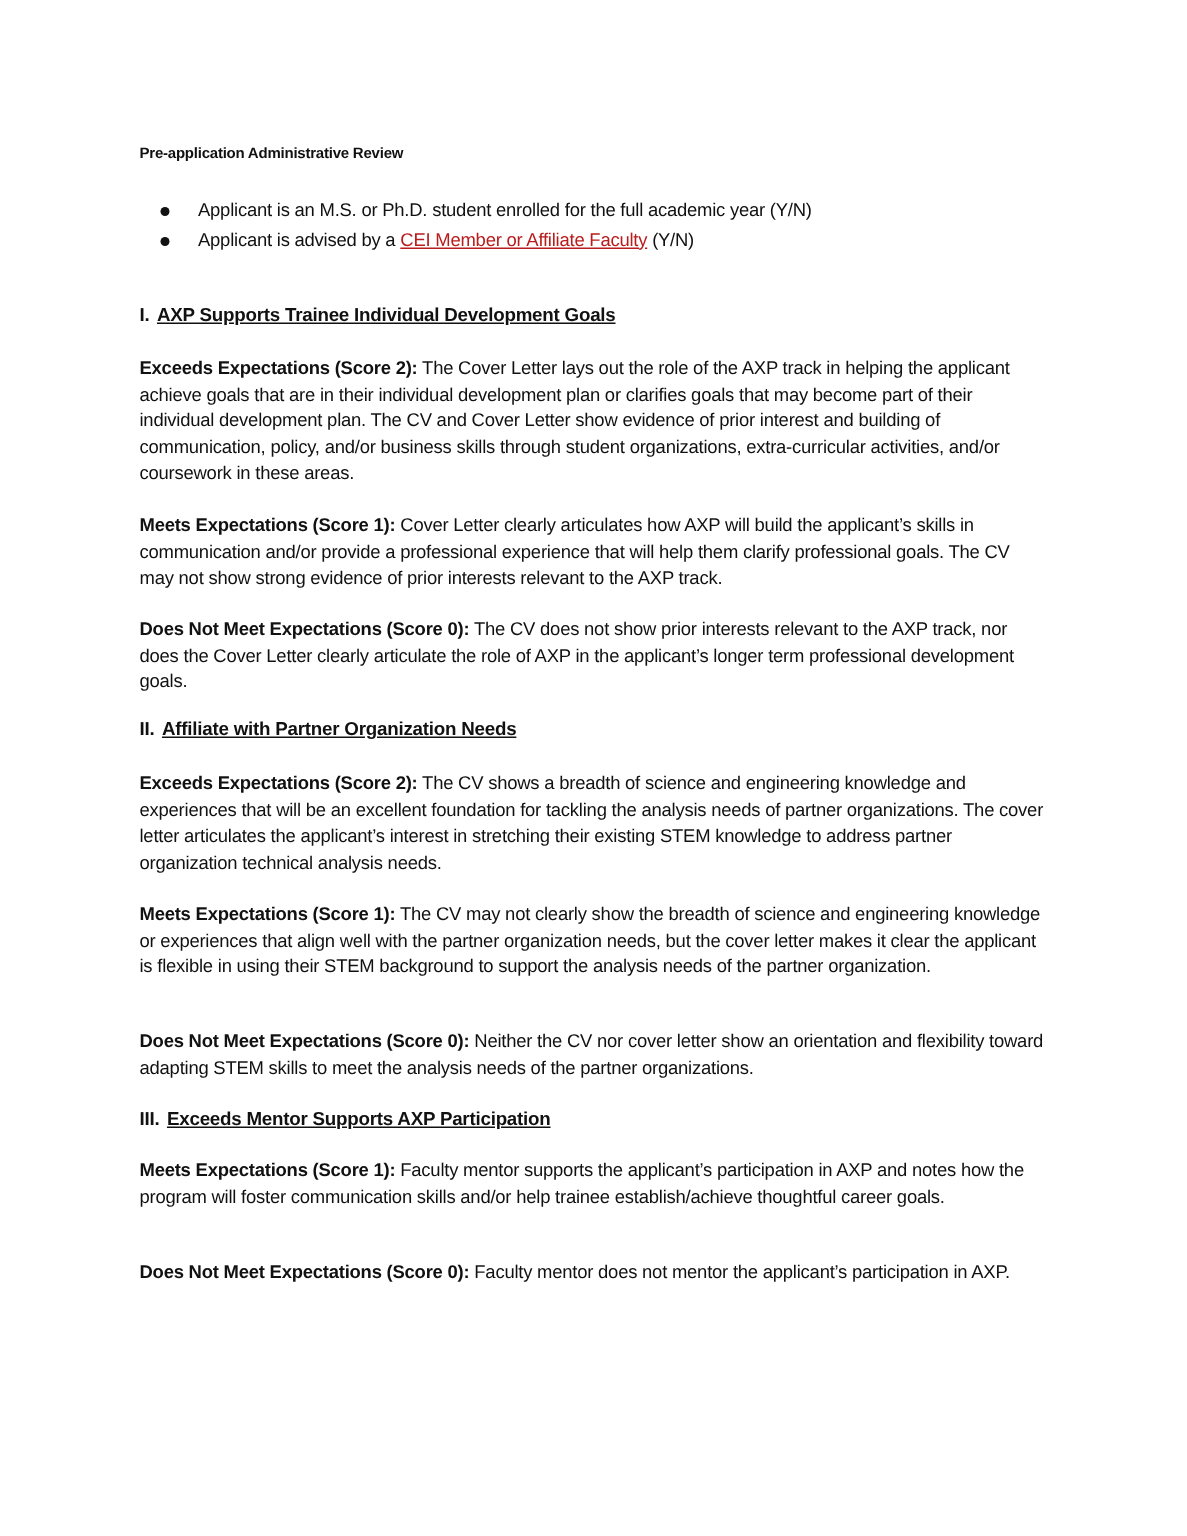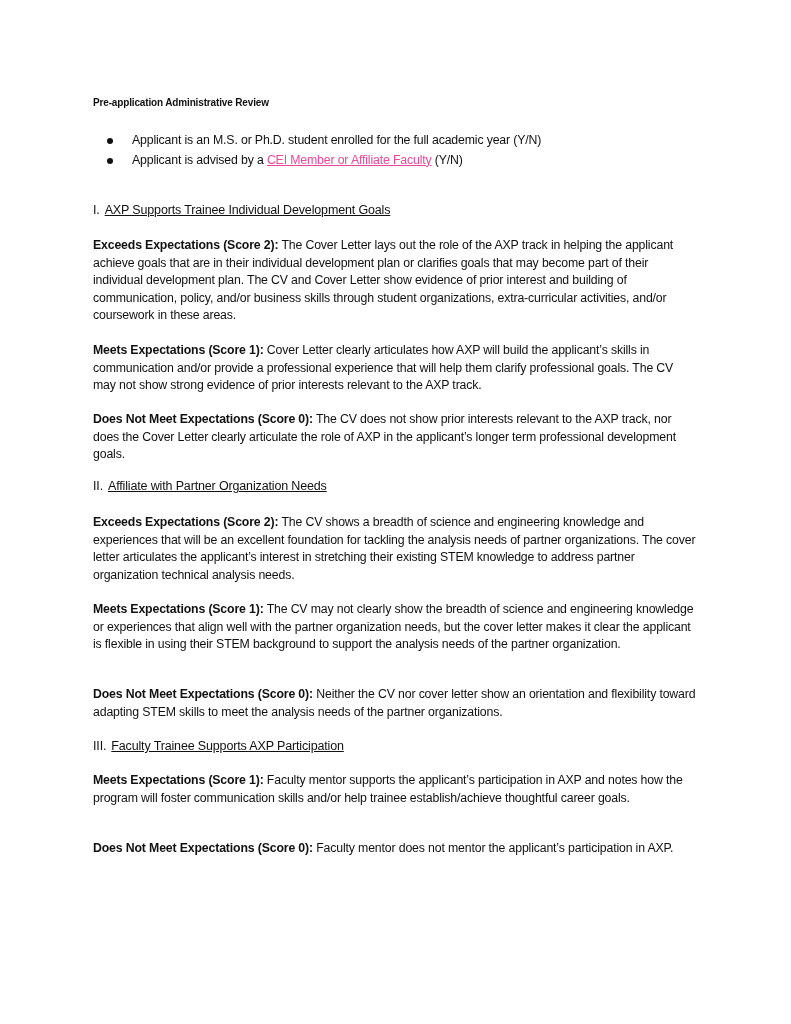--- a/index.html
+++ b/index.html
@@ -4,40 +4,40 @@
 <style>
   html, body { margin: 0; padding: 0; background: #ffffff; }
   body { width: 791px; height: 1024px; position: relative; overflow: hidden;
          font-family: "Liberation Sans", sans-serif; color: #111; }
   .page { position: absolute; left: 93px; top: 0; width: 610px; font-size: 12.3px; line-height: 17.5px; letter-spacing: -0.15px; }
   .title { position: absolute; top: 94px; left: 0; font-weight: bold; font-size: 10px; }
   ul.bullets { position: absolute; top: 128px; left: 0; margin: 4px; padding: 0; list-style: none; }
   ul.bullets li { position: relative; padding-left: 35px; height: 19.5px; }
   ul.bullets li .dot { position: absolute; left: 10px; top: 6px; width: 6px; height: 6px; border-radius: 50%; background: #111; }
   a.link { color: #1a3fc4; text-decoration: underline; }
-  .section-head { position: absolute; left: 0; font-weight: normal; font-size: 12.5px; }
+  .section-head { position: absolute; left: 0; font-weight: bold; font-size: 12.5px; }
   .section-head .num { margin-right: 5px; }
   .section-head .txt { text-decoration: underline; }
   .para { position: absolute; left: 0; width: 605px; }
   .para b { font-weight: bold; }
 </style>
 </head>
 <body>
 
 <div class="page">
   <div class="title">Pre-application Administrative Review</div>
 
   <ul class="bullets">
     <li>
       <span class="dot"></span>
       <span>Applicant is an M.S. or Ph.D. student enrolled for the full academic year (Y/N)</span>
     </li>
     <li>
       <span class="dot"></span>
-      <span>Applicant is advised by a </span><a class="link" href="#" style="color: #ec4899;">CEI Member or Affiliate Faculty</a><span> (Y/N)</span>
+      <span>Applicant is advised by a </span><a class="link" href="#" style="color: #b91c1c;">CEI Member or Affiliate Faculty</a><span> (Y/N)</span>
     </li>
   </ul>
 
   <div class="section-head" style="top:202px">
     <span class="num">I.</span><span class="txt">AXP Supports Trainee Individual Development Goals</span>
   </div>
   <div class="para" style="top:237px">
     <b>Exceeds Expectations (Score 2):</b><span> The Cover Letter lays out the role of the AXP track in helping the applicant achieve goals that are in their individual development plan or clarifies goals that may become part of their individual development plan. The CV and Cover Letter show evidence of prior interest and building of communication, policy, and/or business skills through student organizations, extra-curricular activities, and/or coursework in these areas.</span>
   </div>
   <div class="para" style="top:342px">
@@ -54,21 +54,21 @@
     <b>Exceeds Expectations (Score 2):</b><span> The CV shows a breadth of science and engineering knowledge and experiences that will be an excellent foundation for tackling the analysis needs of partner organizations. The cover letter articulates the applicant’s interest in stretching their existing STEM knowledge to address partner organization technical analysis needs.</span>
   </div>
   <div class="para" style="top:601px">
     <b>Meets Expectations (Score 1):</b><span> The CV may not clearly show the breadth of science and engineering knowledge or experiences that align well with the partner organization needs, but the cover letter makes it clear the applicant is flexible in using their STEM background to support the analysis needs of the partner organization.</span>
   </div>
   <div class="para" style="top:686px">
     <b>Does Not Meet Expectations (Score 0):</b><span> Neither the CV nor cover letter show an orientation and flexibility toward adapting STEM skills to meet the analysis needs of the partner organizations.</span>
   </div>
 
   <div class="section-head" style="top:738px">
-    <span class="num">III.</span><span class="txt">Faculty Trainee Supports AXP Participation</span>
+    <span class="num">III.</span><span class="txt">Exceeds Mentor Supports AXP Participation</span>
   </div>
   <div class="para" style="top:772px">
     <b>Meets Expectations (Score 1):</b><span> Faculty mentor supports the applicant’s participation in AXP and notes how the program will foster communication skills and/or help trainee establish/achieve thoughtful career goals.</span>
   </div>
   <div class="para" style="top:840px">
     <b>Does Not Meet Expectations (Score 0):</b><span> Faculty mentor does not mentor the applicant’s participation in AXP.</span>
   </div>
 </div>
 
 </body></html>

